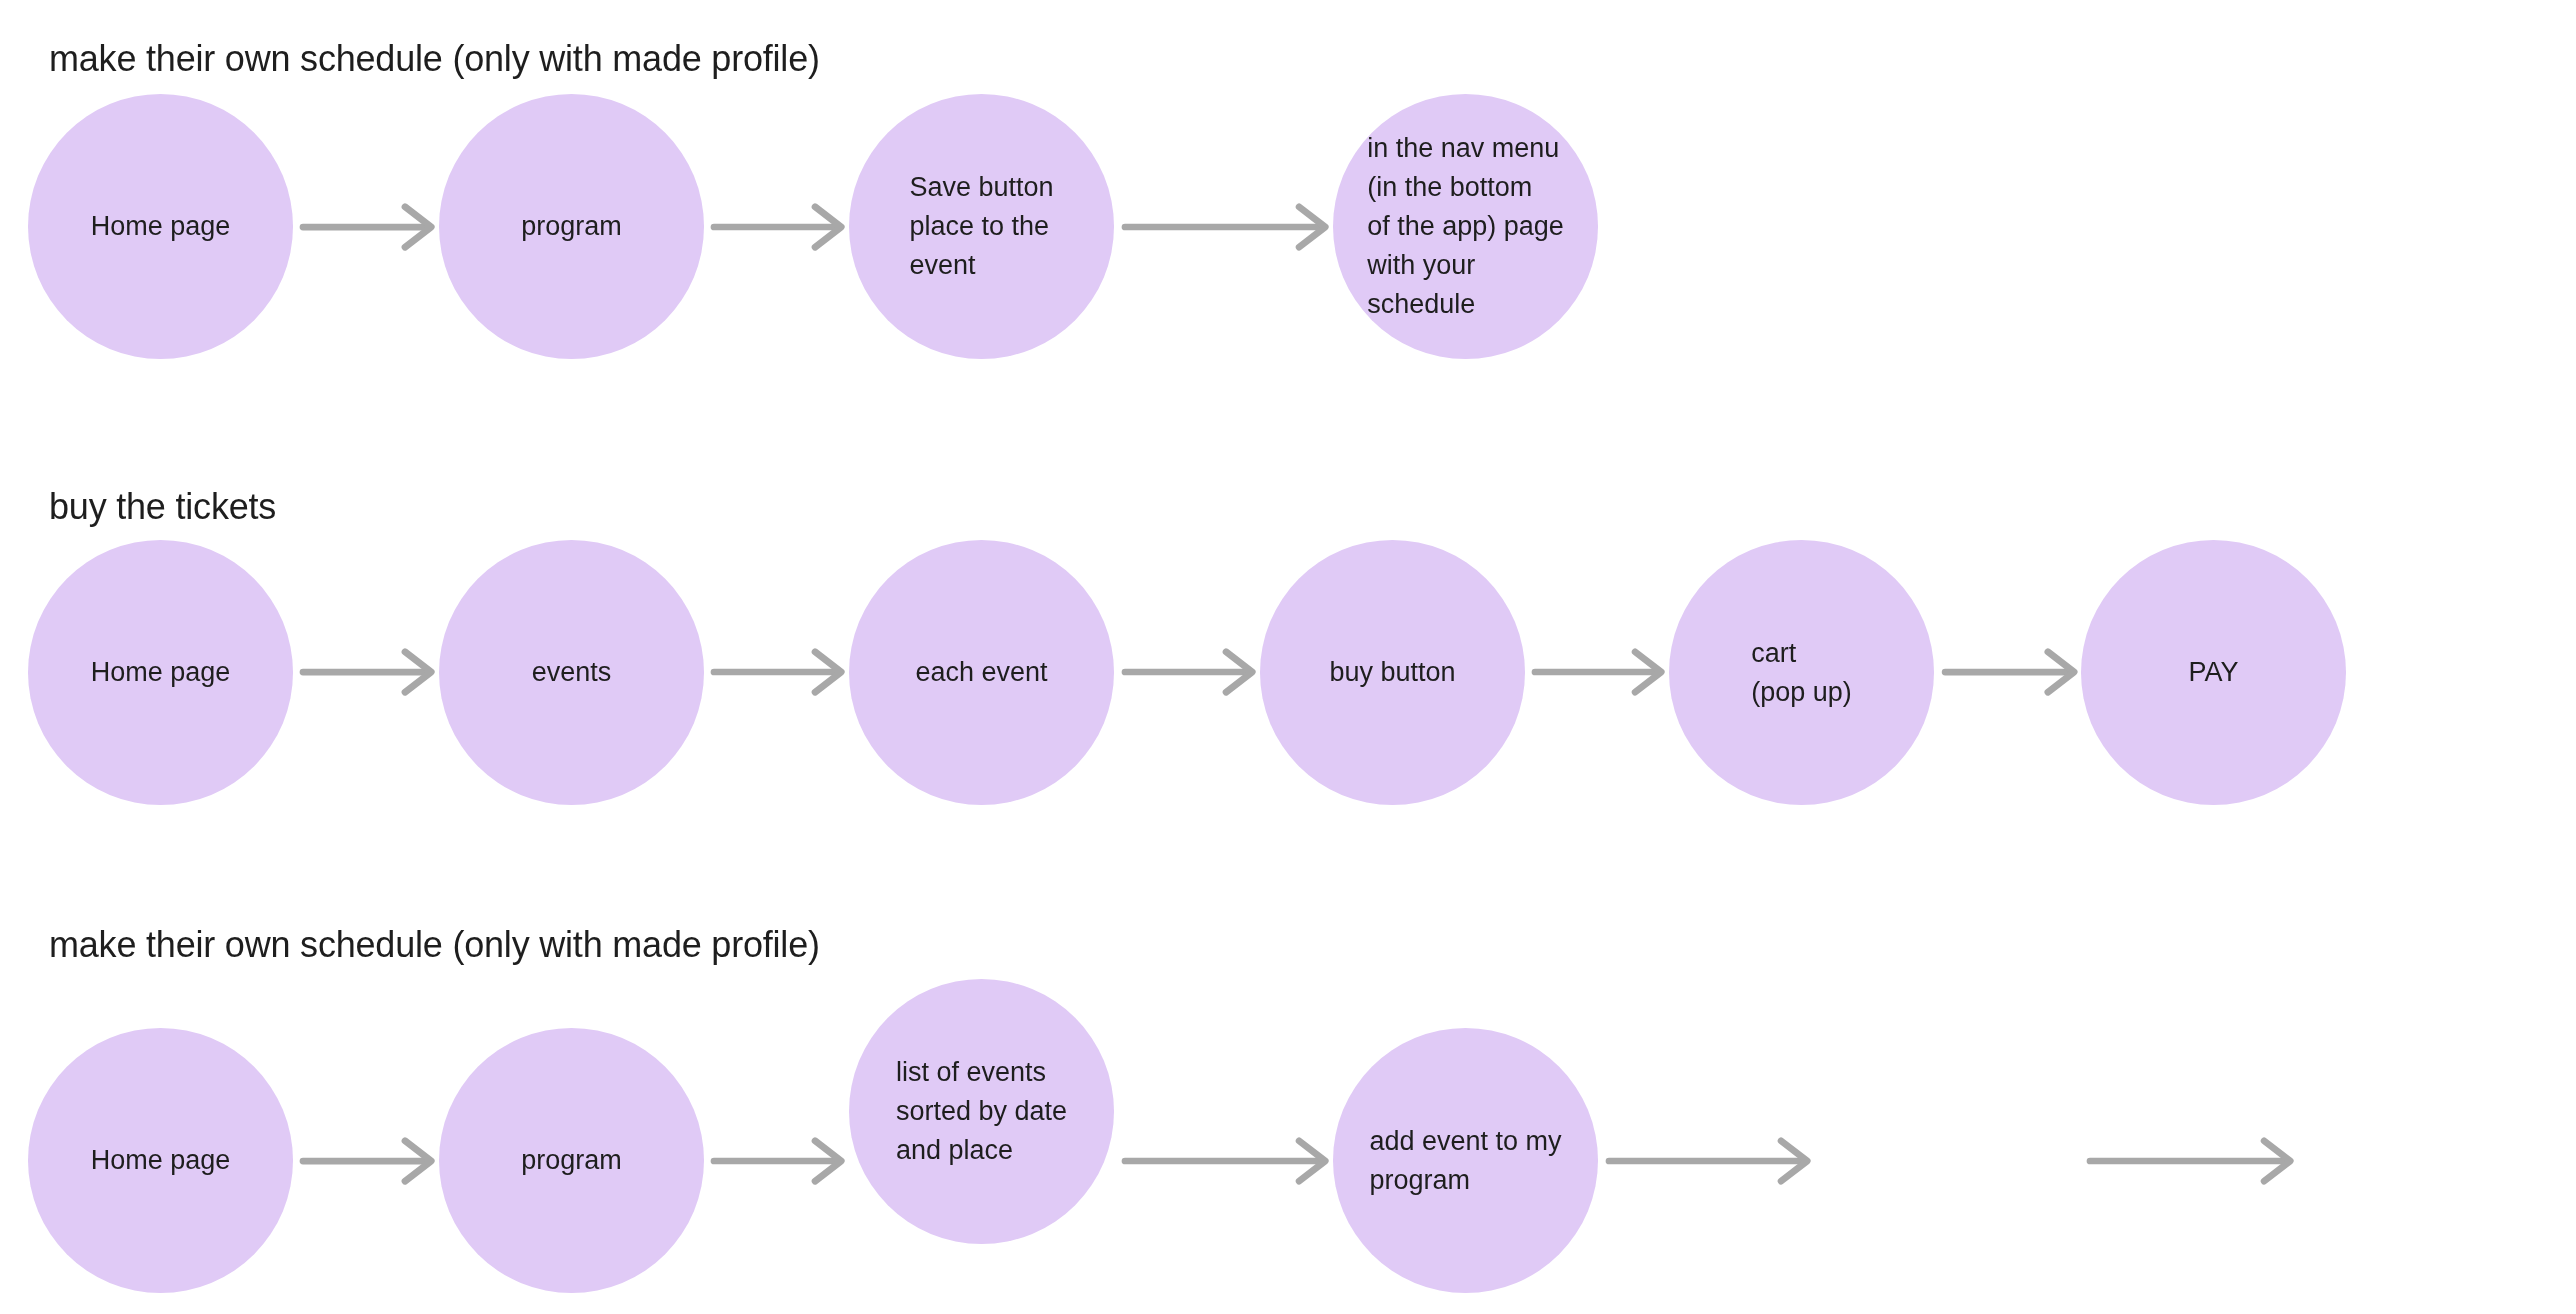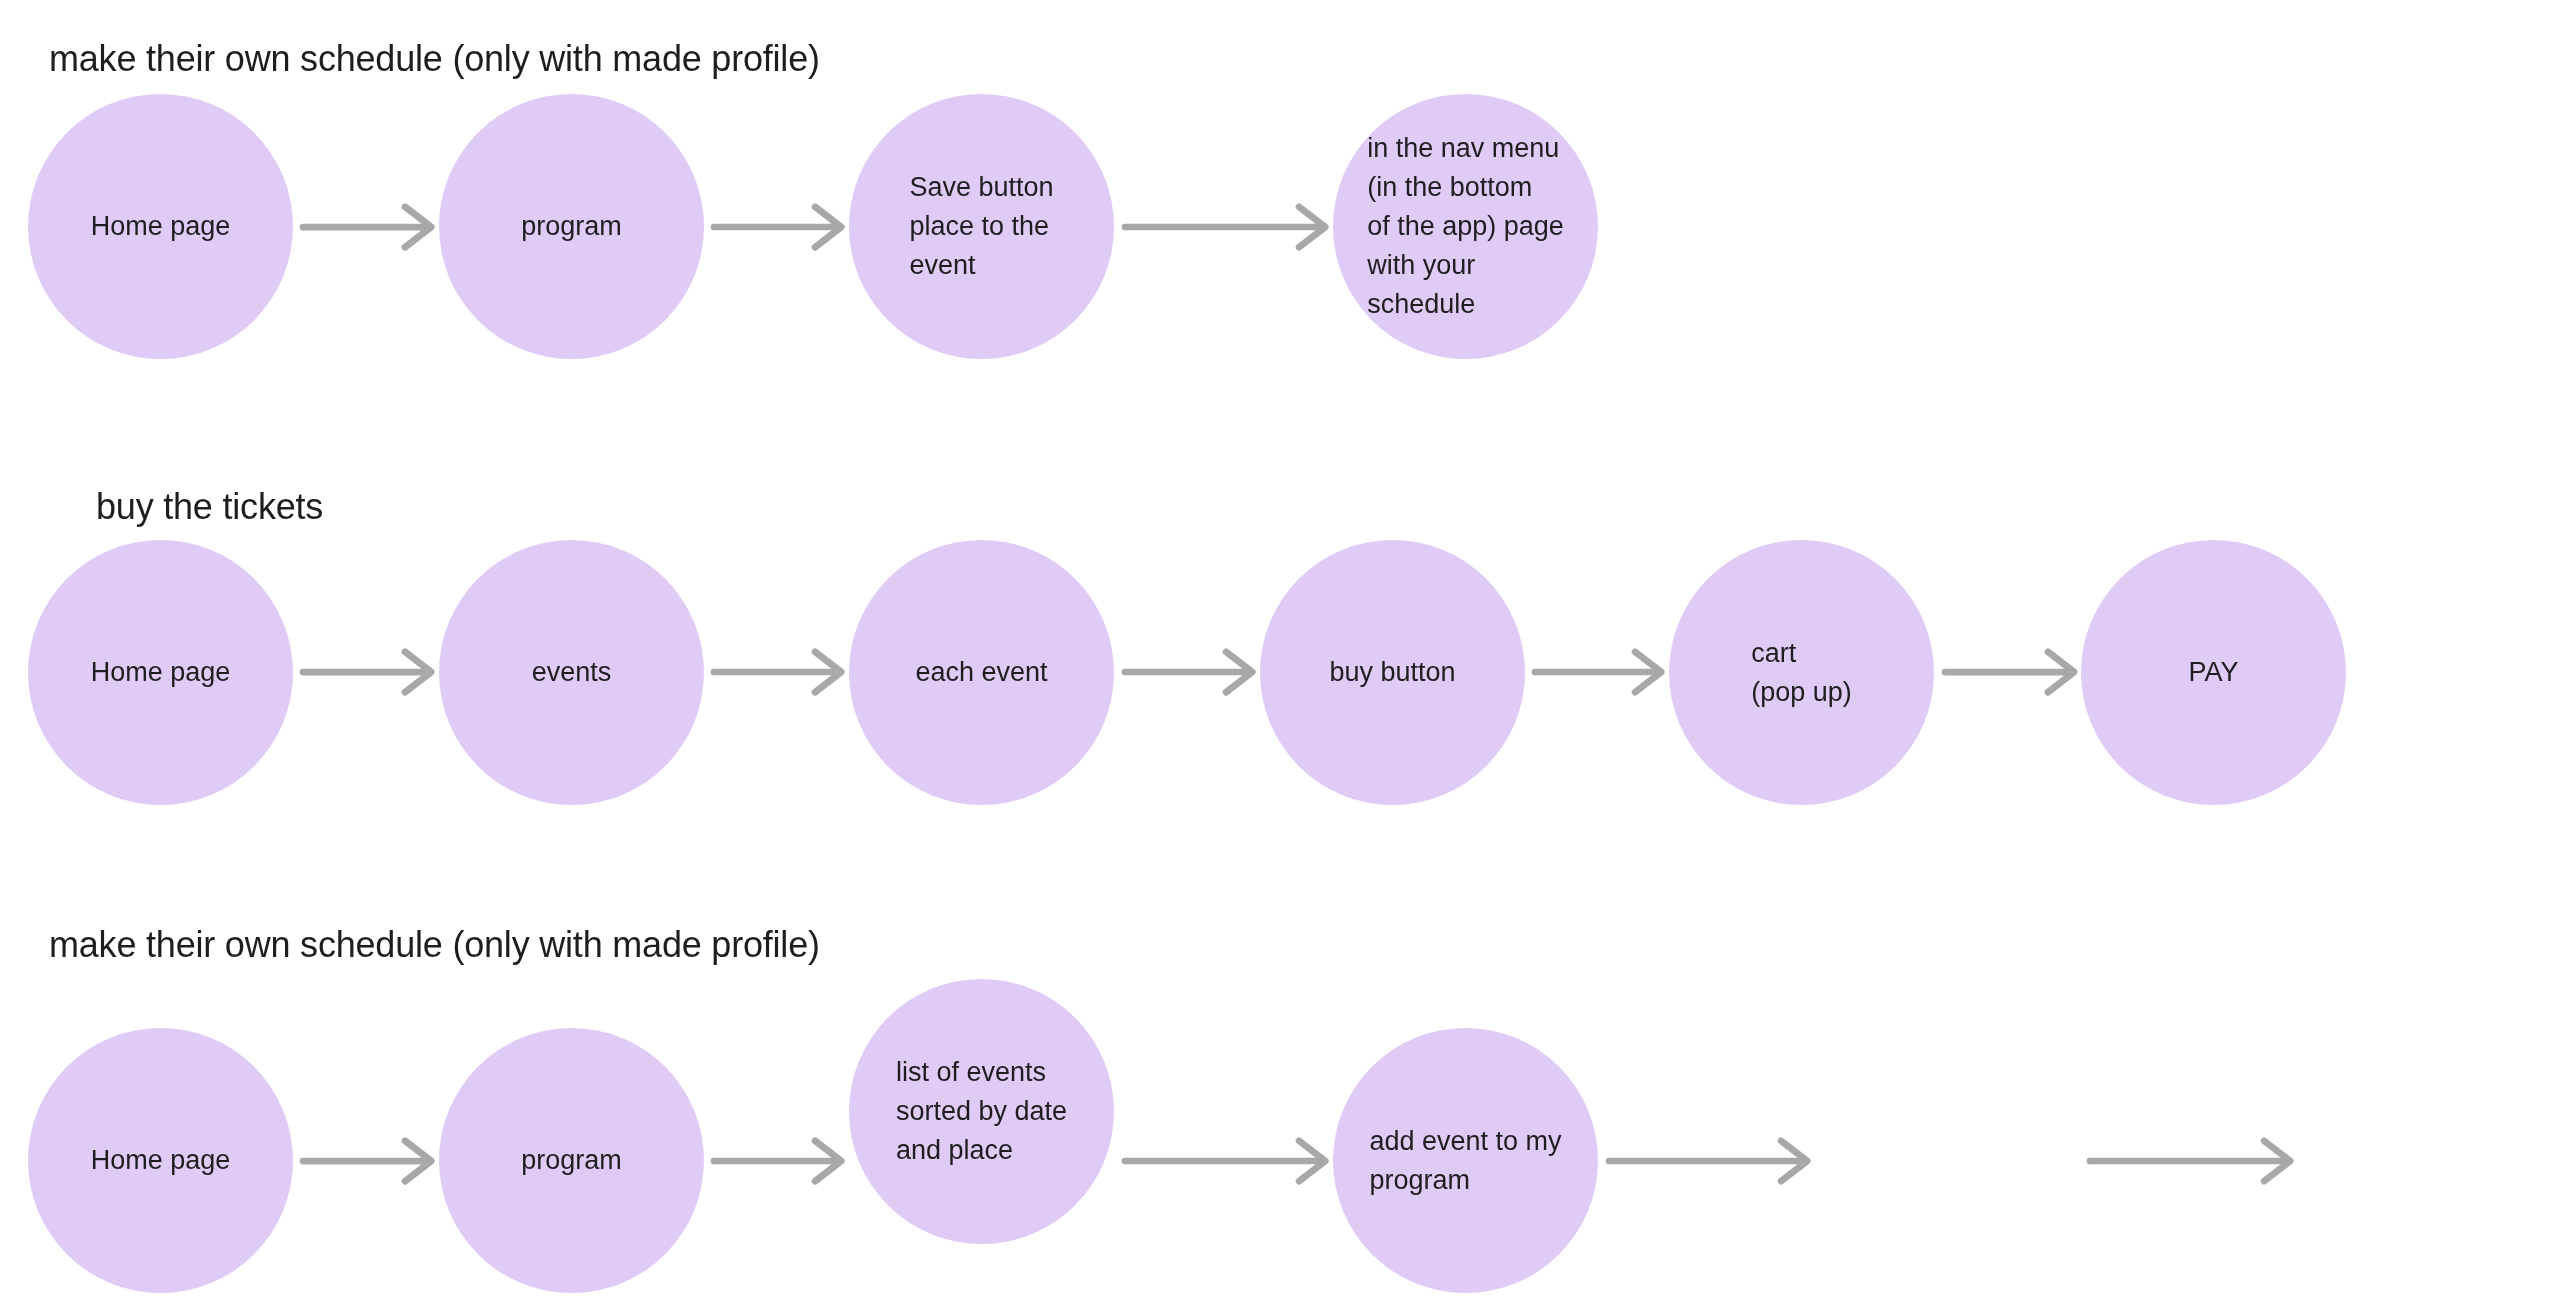--- a/index.html
+++ b/index.html
@@ -89,21 +89,21 @@
       <span class="node-label">in the nav menu
 (in the bottom
 of the app) page
 with your
 schedule</span>
     </div>
     <svg class="arrow" width="207" height="48" style="left: 1122px; top: 203px;" viewBox="0 0 277 64">
       <line x1="4" y1="32" x2="263" y2="32"></line>
       <polyline points="237,5 272,32 237,59"></polyline>
     </svg>
-    <div class="flow-title" style="top: 485px; margin-left: 47px;">buy the tickets</div>
+    <div class="flow-title" style="top: 485px;">buy the tickets</div>
     <div class="node" style="left: 28px; top: 540px;">
       <span class="node-label">Home page</span>
     </div>
     <div class="node" style="left: 439px; top: 540px;">
       <span class="node-label">events</span>
     </div>
     <svg class="arrow" width="135" height="48" style="left: 300px; top: 648px;" viewBox="0 0 180 64">
       <line x1="4" y1="32" x2="166" y2="32"></line>
       <polyline points="140,5 175,32 140,59"></polyline>
     </svg>

